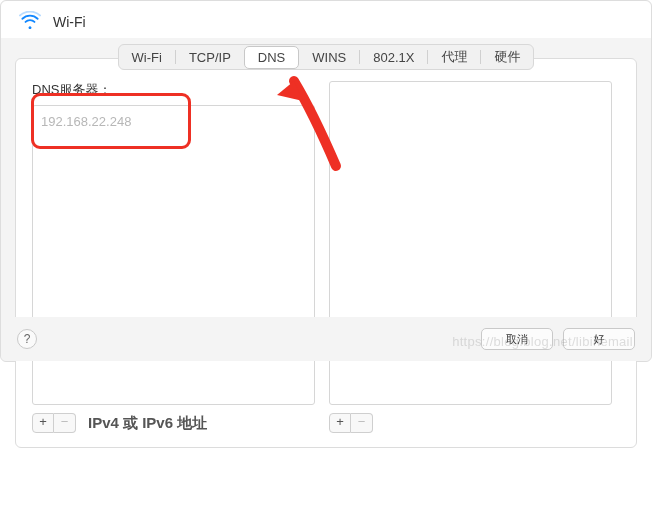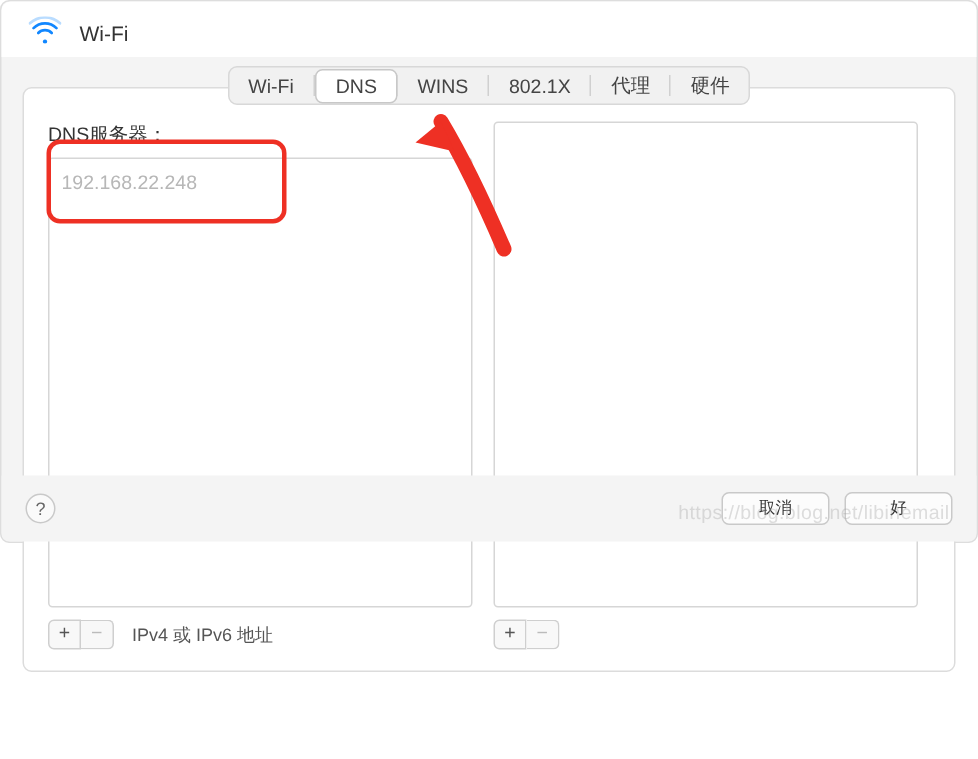--- a/index.html
+++ b/index.html
@@ -119,23 +119,24 @@
       background: #f8f8f8;
       font-size: 13px;
       line-height: 16px;
       text-align: center;
       color: #555;
       cursor: default;
     }
     .sq-btn.plus { border-radius: 4px 0 0 4px; }
     .sq-btn.minus { border-left: none; border-radius: 0 4px 4px 0; color: #bbb; }
     .footer-note {
-      font-size: 12px;
+      font-size: 15px;
       color: #555;
       margin-left: 12px;
+      font-weight: bold;
     }
     .highlight-box {
       position: absolute;
       left: 30px;
       top: 92px;
       width: 160px;
       height: 56px;
       border: 3px solid #ee3024;
       border-radius: 9px;
       pointer-events: none;
@@ -207,20 +208,21 @@
         <path d="M0.8 5 a16.5 16.5 0 0 1 22.4 0" stroke="#b9dcff" stroke-width="2" fill="none" stroke-linecap="round"></path>
       </svg>
     </span>
     <span class="header-title">Wi-Fi</span>
   </div>
 
   <div class="tabs-row">
     <div class="tabgroup">
       <div class="tab">Wi-Fi</div>
       <div class="tab-sep"></div>
+      <div class="tab">TCP/IP</div>
       <div class="tab-sep"></div>
       <div class="tab selected">DNS</div>
       <div class="tab-sep"></div>
       <div class="tab">WINS</div>
       <div class="tab-sep"></div>
       <div class="tab">802.1X</div>
       <div class="tab-sep"></div>
       <div class="tab">代理</div>
       <div class="tab-sep"></div>
       <div class="tab">硬件</div>

